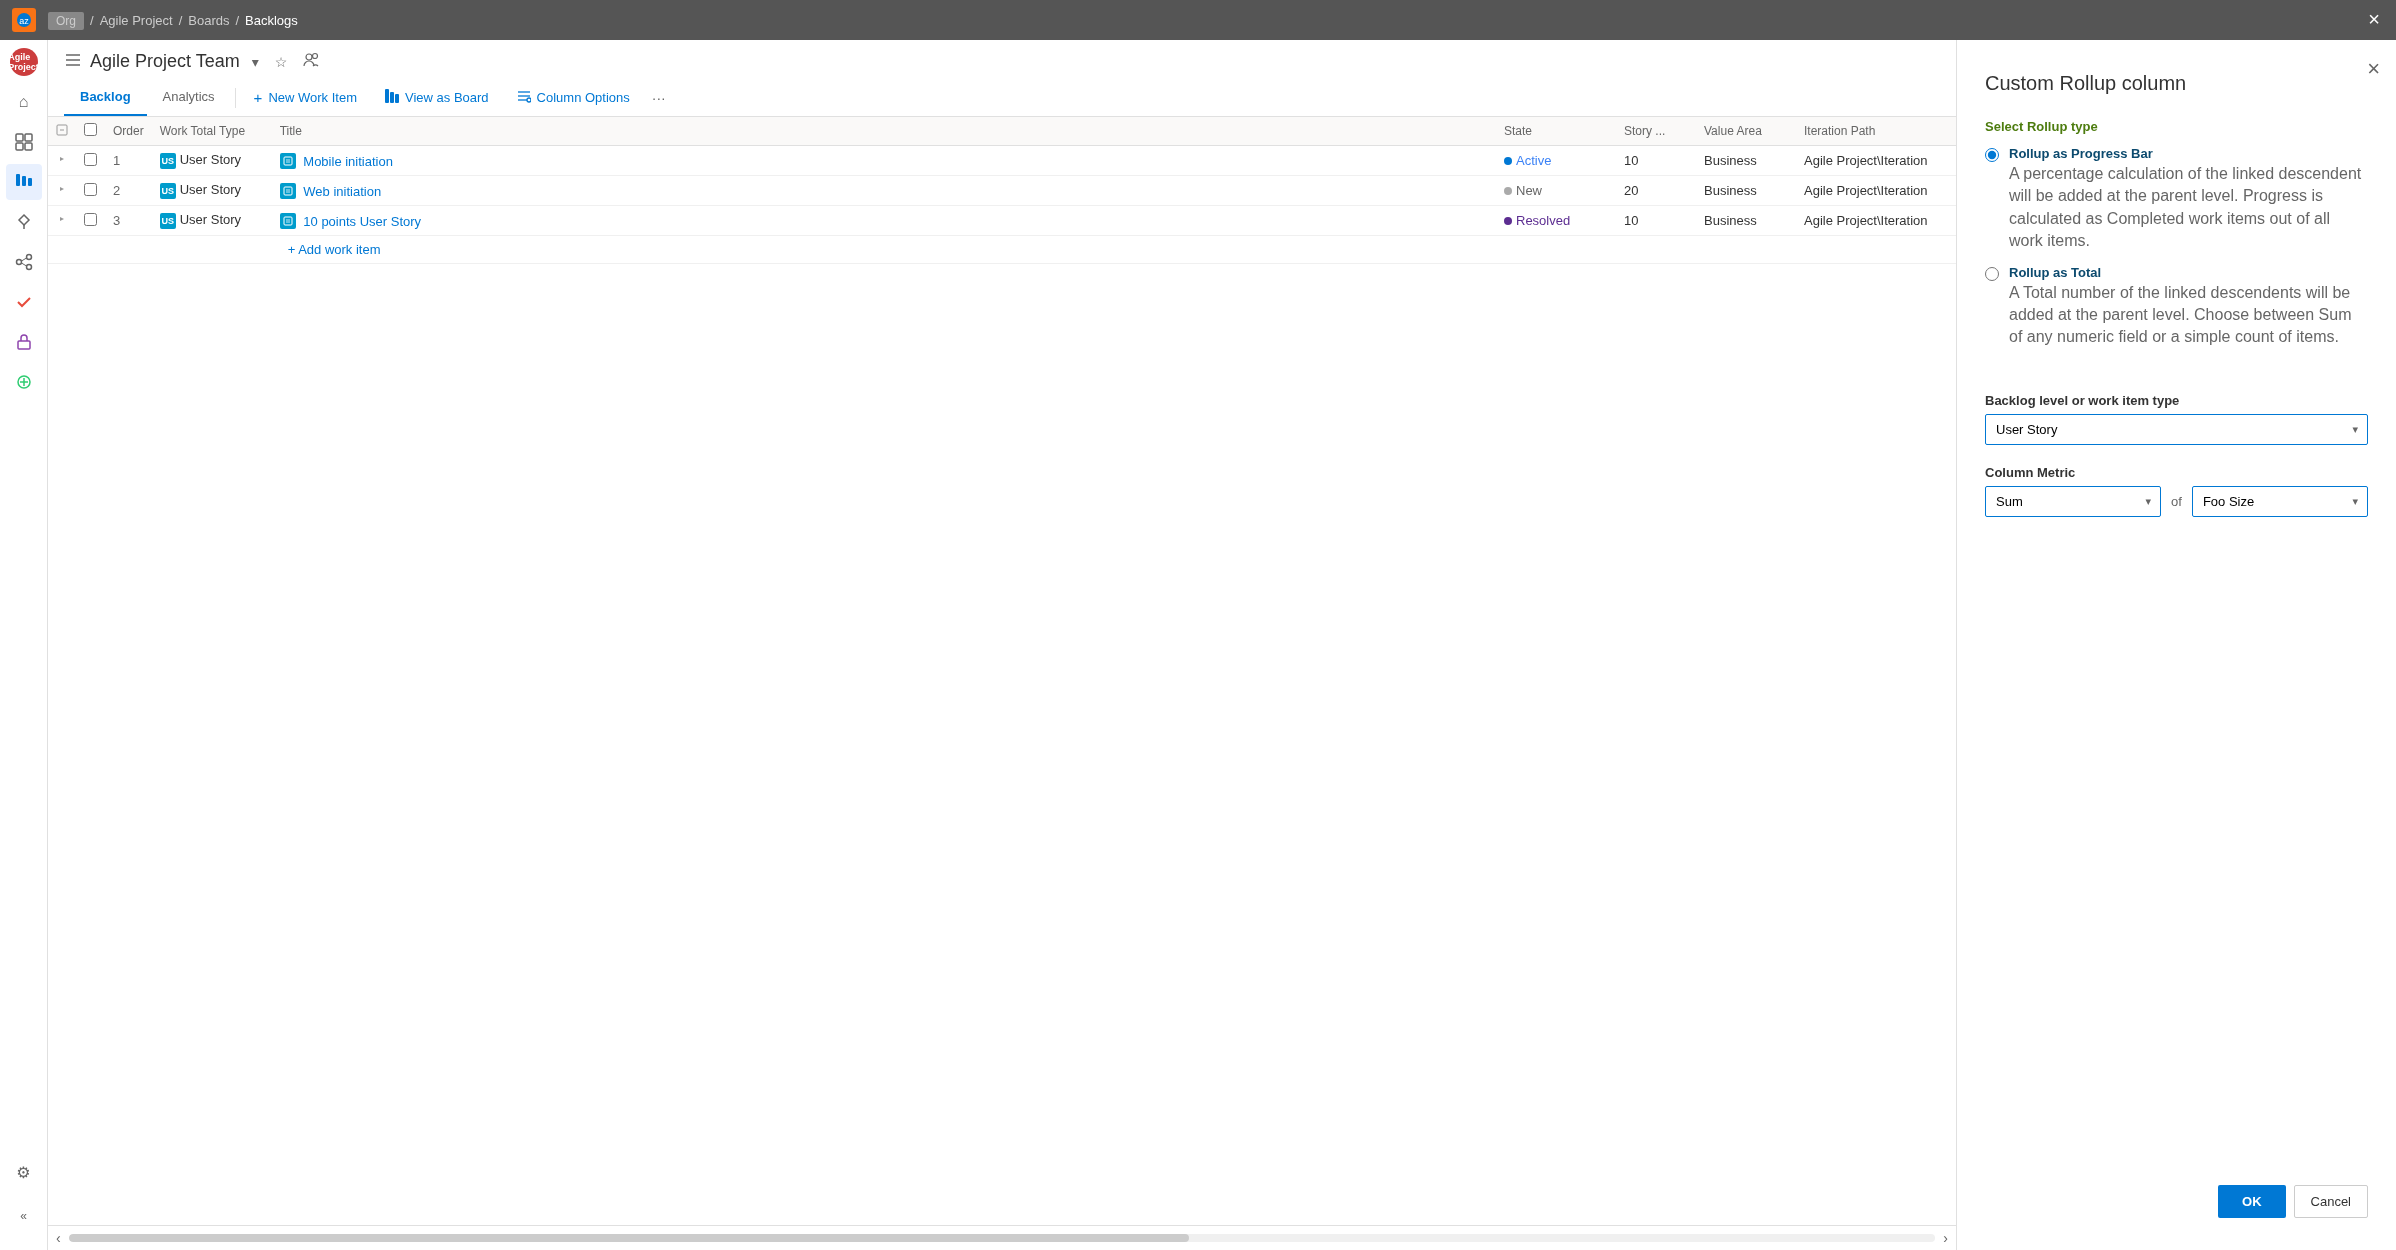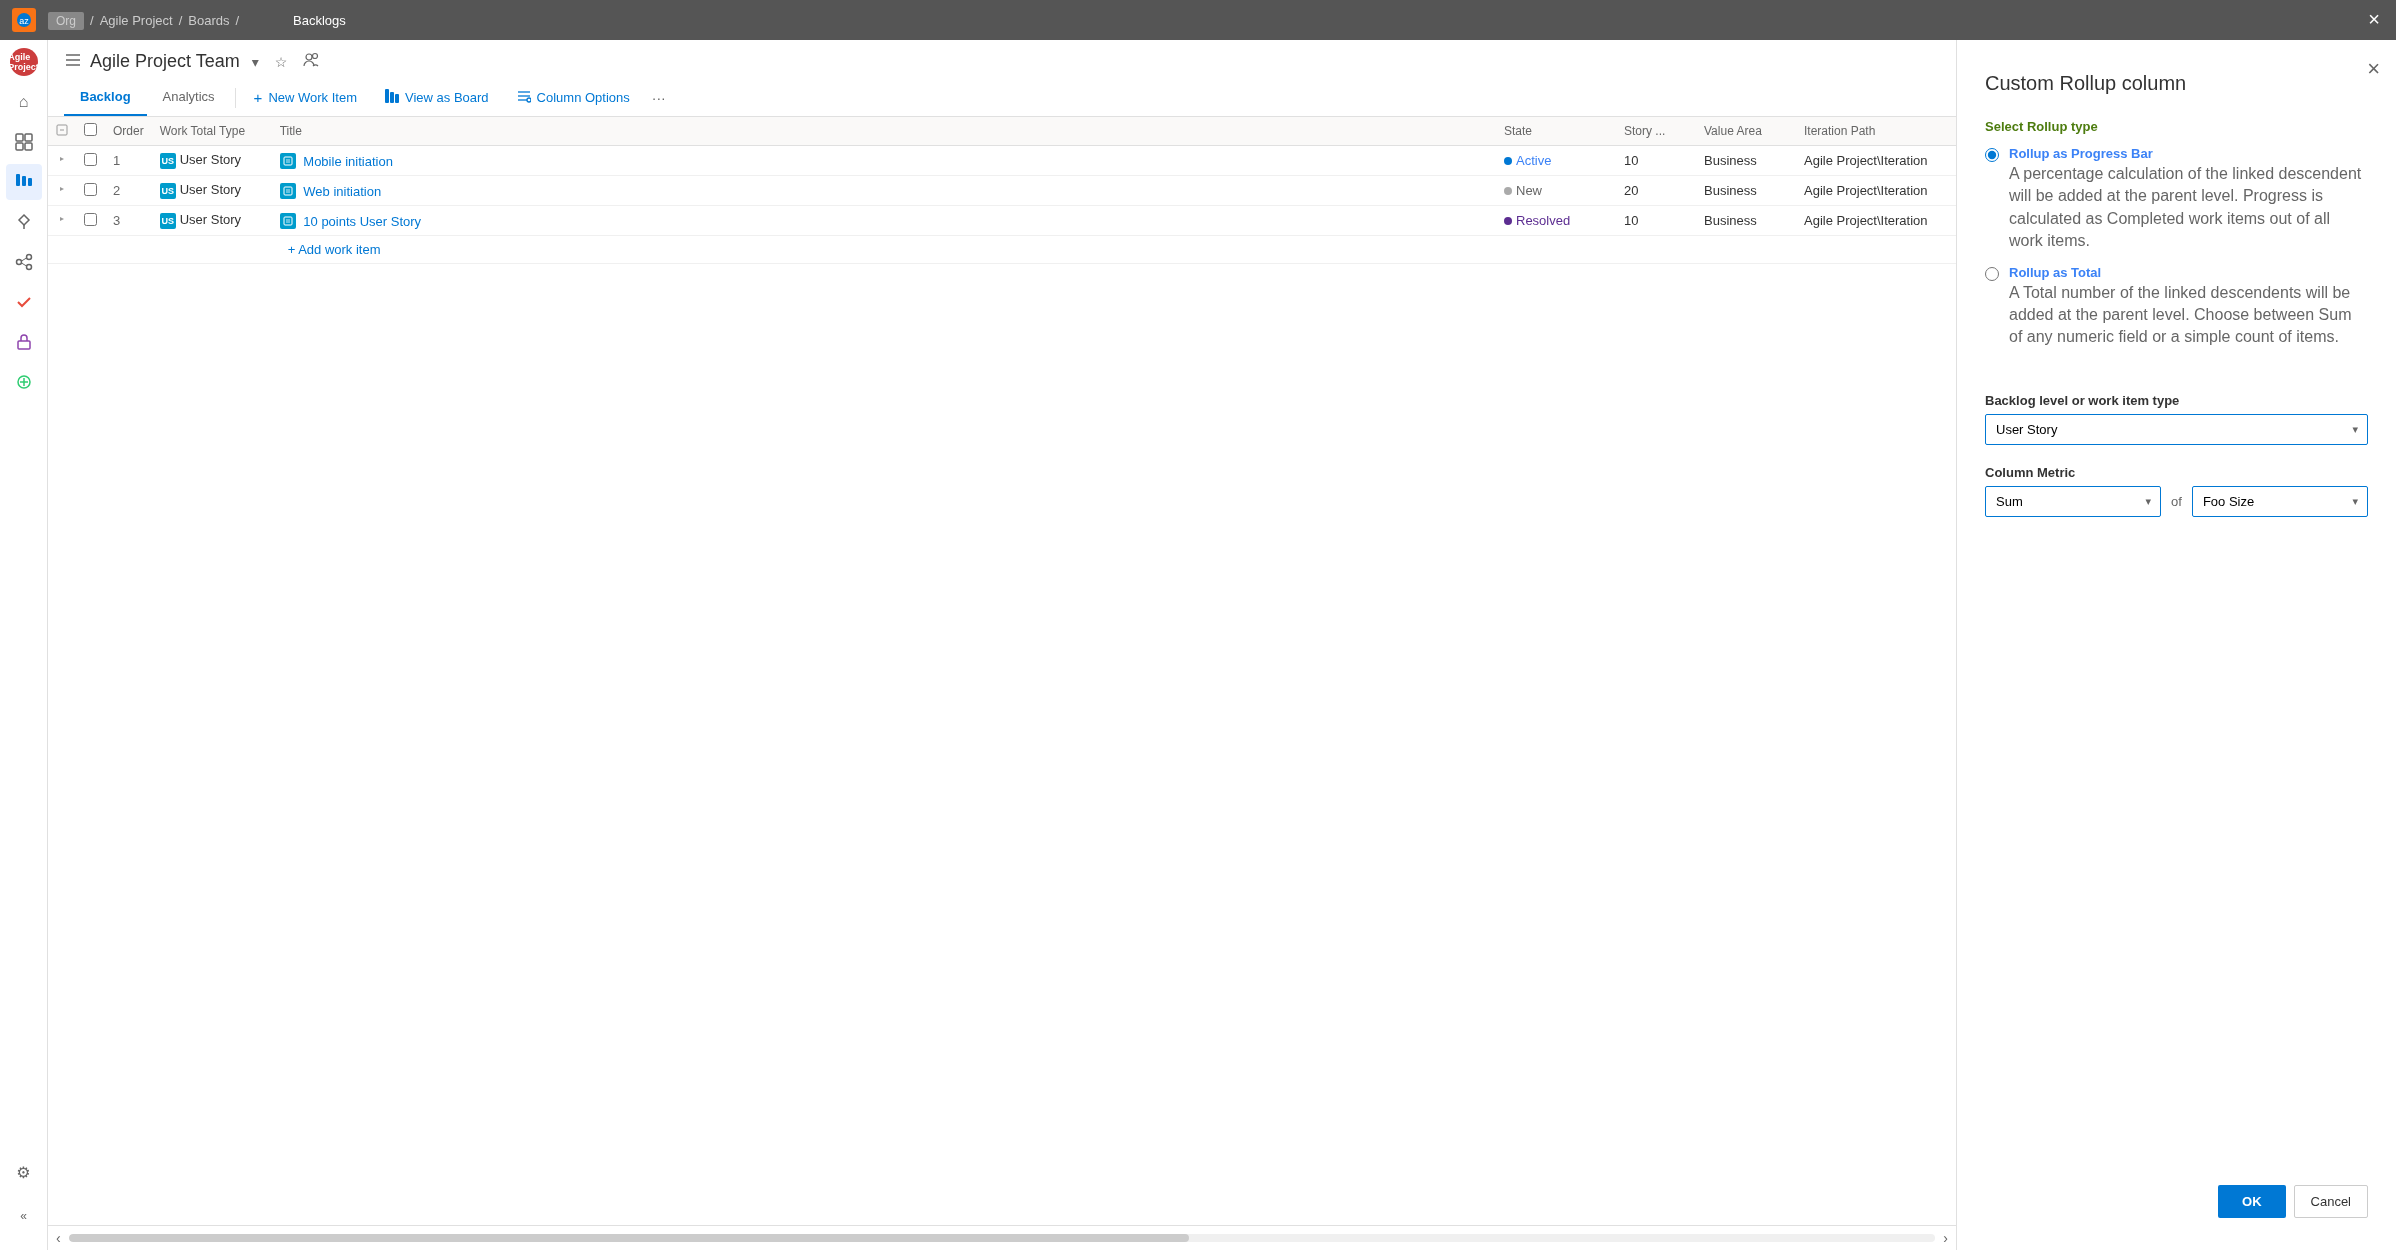--- a/index.html
+++ b/index.html
@@ -10,21 +10,21 @@
     .top-bar { height: 40px; background: #555; display: flex; align-items: center; padding: 0 12px; flex-shrink: 0; }
     .main-area { display: flex; flex: 1; overflow: hidden; }
     .sidebar { width: 48px; background: #fff; border-right: 1px solid #e0e0e0; display: flex; flex-direction: column; align-items: center; padding-top: 8px; flex-shrink: 0; }
     .content-area { flex: 1; display: flex; flex-direction: column; overflow: hidden; }
     .panel-overlay { width: 440px; background: #fff; border-left: 1px solid #e0e0e0; display: flex; flex-direction: column; padding: 32px 28px; flex-shrink: 0; position: relative; }
 
     
     .breadcrumb { display: flex; align-items: center; gap: 6px; color: #fff; font-size: 13px; }
     .breadcrumb-sep { color: #ccc; }
     .breadcrumb-link { color: #ccc; cursor: pointer; }
-    .breadcrumb-current { color: #fff; margin-left: 48px; }
+    .breadcrumb-current { color: #fff; }
     .top-bar-logo { width: 24px; height: 24px; background: #f97316; border-radius: 3px; margin-right: 12px; display: flex; align-items: center; justify-content: center; }
 
     
     .sidebar-icon { width: 36px; height: 36px; display: flex; align-items: center; justify-content: center; cursor: pointer; border-radius: 4px; margin-bottom: 4px; color: #666; font-size: 16px; }
     .sidebar-icon.active { background: #e8f0fe; color: #0078d4; }
     .sidebar-avatar { width: 28px; height: 28px; background: #cc3d3d; border-radius: 50%; display: flex; align-items: center; justify-content: center; color: #fff; font-size: 11px; font-weight: bold; margin-bottom: 8px; }
     .sidebar-bottom { margin-top: auto; padding-bottom: 12px; display: flex; flex-direction: column; align-items: center; gap: 4px; }
     .page-icon { color: #666; font-size: 16px; }
     .page-title { font-size: 18px; font-weight: 400; color: #333; }
     .header-icon-btn { background: none; border: none; cursor: pointer; color: #666; font-size: 14px; padding: 2px 4px; }
@@ -64,21 +64,21 @@
     .row-actions { opacity: 0; font-size: 12px; color: #666; }
     .add-row { color: #0078d4; cursor: pointer; padding: 4px 8px; }
 
     
     .panel-title { font-size: 20px; font-weight: 300; color: #333; margin-bottom: 24px; }
     .panel-close { position: absolute; top: 16px; right: 16px; background: none; border: none; cursor: pointer; font-size: 18px; color: #666; }
     .section-title { font-size: 13px; font-weight: 600; color: #4d7c0f; margin-bottom: 12px; }
     .radio-group { display: flex; flex-direction: column; gap: 12px; margin-bottom: 24px; }
     .radio-option { display: flex; gap: 10px; }
     .radio-option input[type="radio"] { margin-top: 2px; accent-color: #0078d4; width: 14px; height: 14px; flex-shrink: 0; cursor: pointer; }
-    .radio-label { font-size: 13px; font-weight: 600; color: #3b82f6; margin-bottom: 2px; }
+    .radio-label { font-size: 13px; font-weight: 600; color: #0c4a6e; margin-bottom: 2px; }
     .radio-desc { font-size: 16px; color: #666; line-height: 1.4; }
     .form-group { margin-bottom: 20px; }
     .form-label { font-size: 13px; font-weight: 600; color: #333; margin-bottom: 6px; display: block; }
     .select-wrapper { position: relative; display: inline-block; width: 100%; }
     .select-wrapper select { width: 100%; padding: 7px 32px 7px 10px; border: 1px solid #0078d4; border-radius: 2px; font-size: 13px; appearance: none; background: #fff; cursor: pointer; outline: none; }
     .select-arrow { position: absolute; right: 10px; top: 50%; transform: translateY(-50%); pointer-events: none; color: #666; font-size: 11px; }
     .metric-row { display: flex; align-items: center; gap: 10px; }
     .metric-select { flex: 1; }
     .metric-of { color: #666; font-size: 13px; flex-shrink: 0; }
     .panel-footer { margin-top: auto; display: flex; justify-content: flex-end; gap: 8px; padding-top: 24px; }

